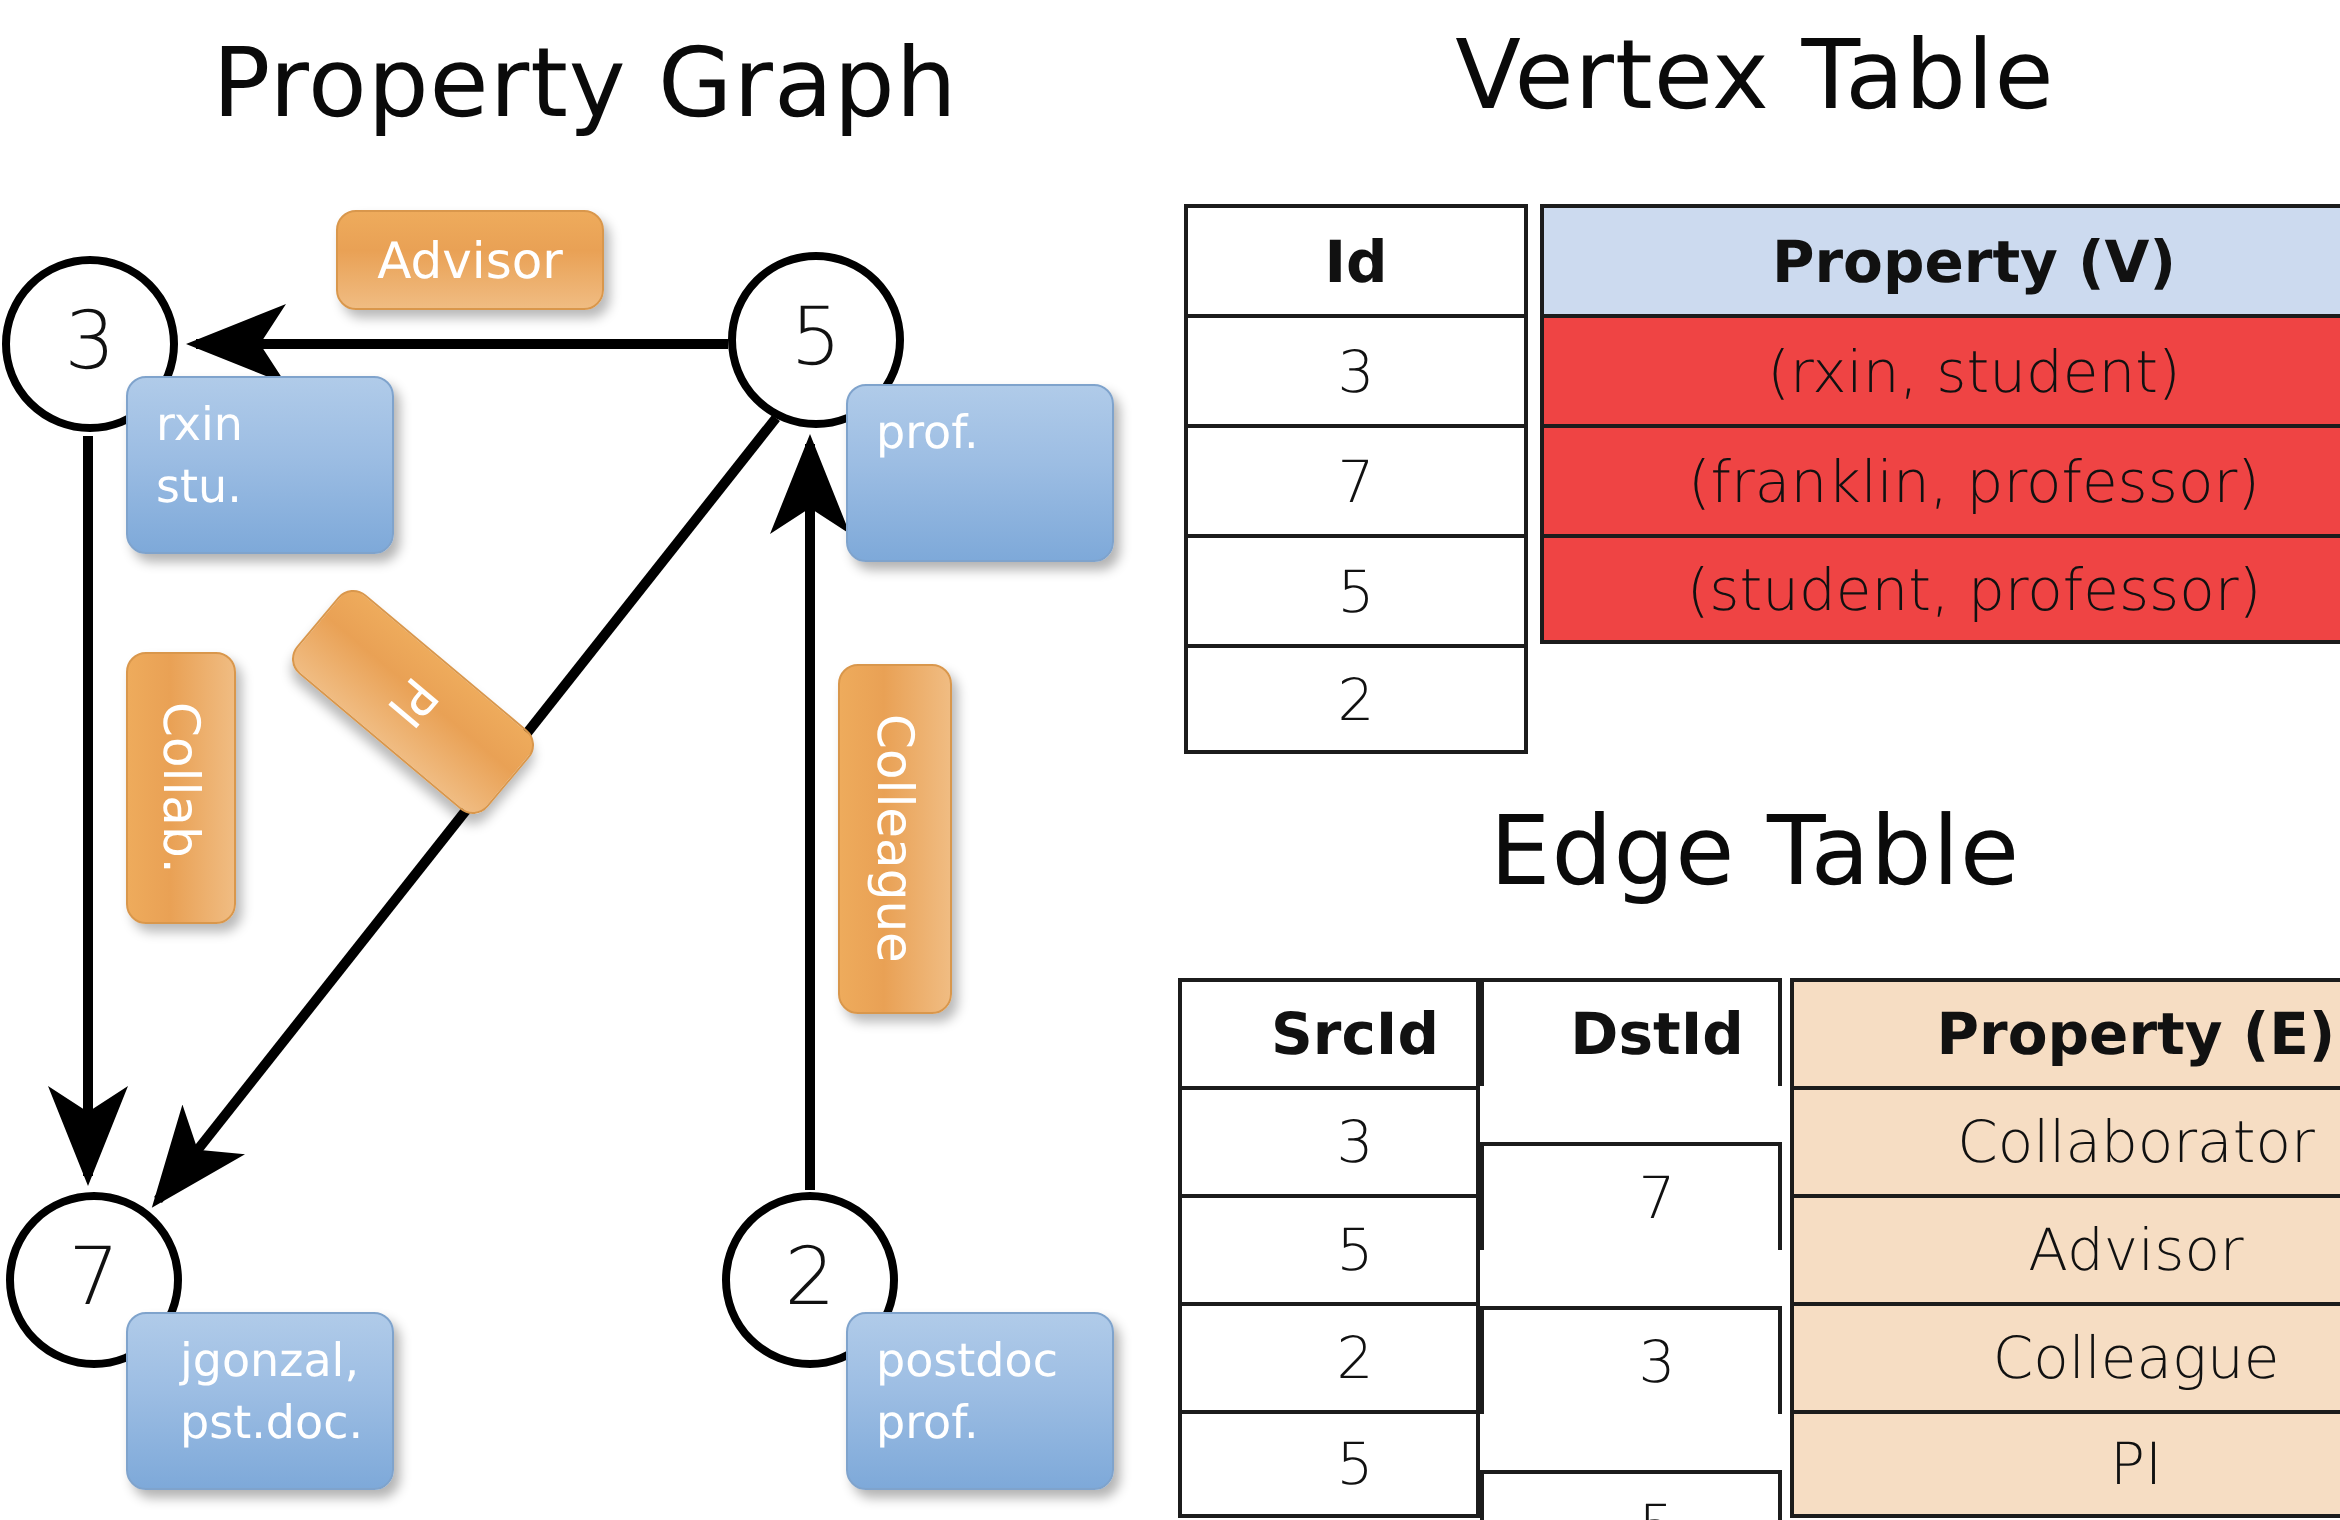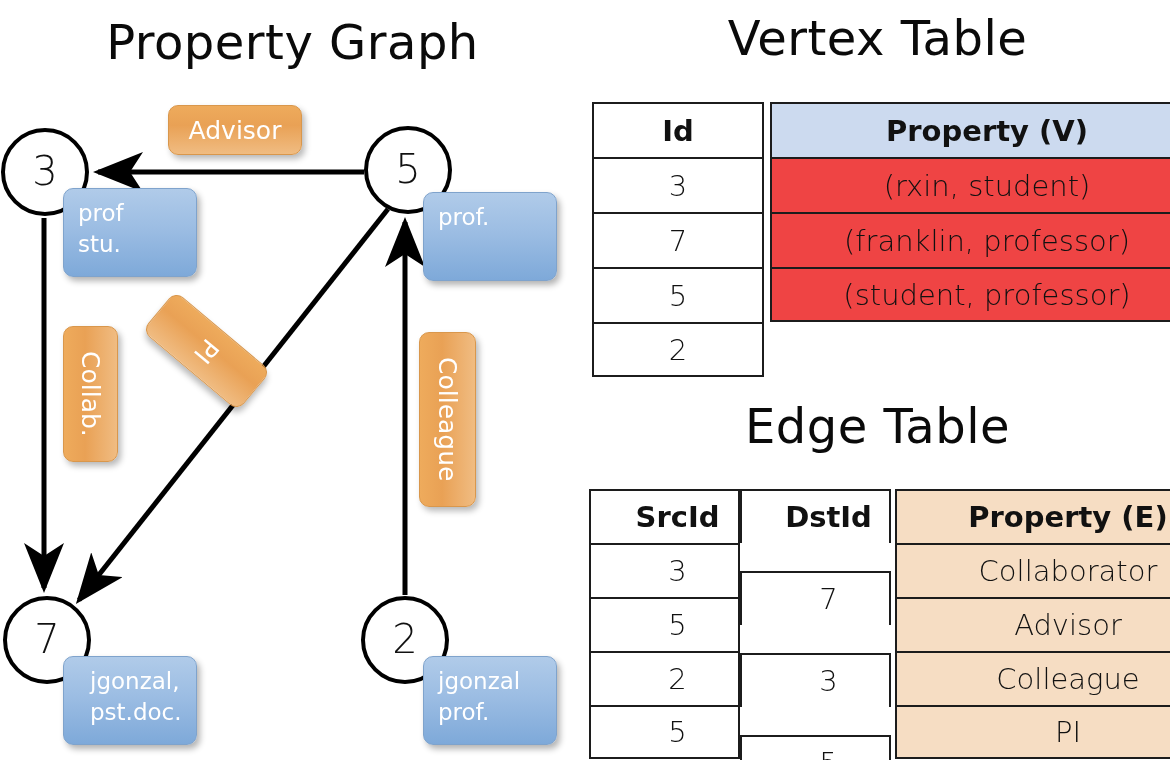--- a/index.html
+++ b/index.html
@@ -193,35 +193,35 @@
     <span>5</span>
   </div>
   <div class="vertex-node" style="left:3px; top:596px;">
     <span>7</span>
   </div>
   <div class="vertex-node" style="left:361px; top:596px;">
     <span>2</span>
   </div>
 
   <div class="prop-box" style="left:63px; top:188px; width:134px; height:89px;">
-    <span class="ln">prof</span>
+    <span class="ln">rxin</span>
     <span class="ln">stu.</span>
   </div>
 
   <div class="prop-box" style="left:423px; top:192px; width:134px; height:89px;">
     <span class="ln">prof.</span>
   </div>
 
   <div class="prop-box" style="left:63px; top:656px; width:134px; height:89px;padding-left:26px;">
     <span class="ln">jgonzal,</span>
     <span class="ln">pst.doc.</span>
   </div>
 
   <div class="prop-box" style="left:423px; top:656px; width:134px; height:89px;">
-    <span class="ln">jgonzal</span>
+    <span class="ln">postdoc</span>
     <span class="ln">prof.</span>
   </div>
 </div>
 
 <div class="tbl" id="vertex-table">
   <div class="tcol col-id">
     <div class="tcell head">Id</div>
     <div class="tcell">3</div>
     <div class="tcell">7</div>
     <div class="tcell">5</div>

